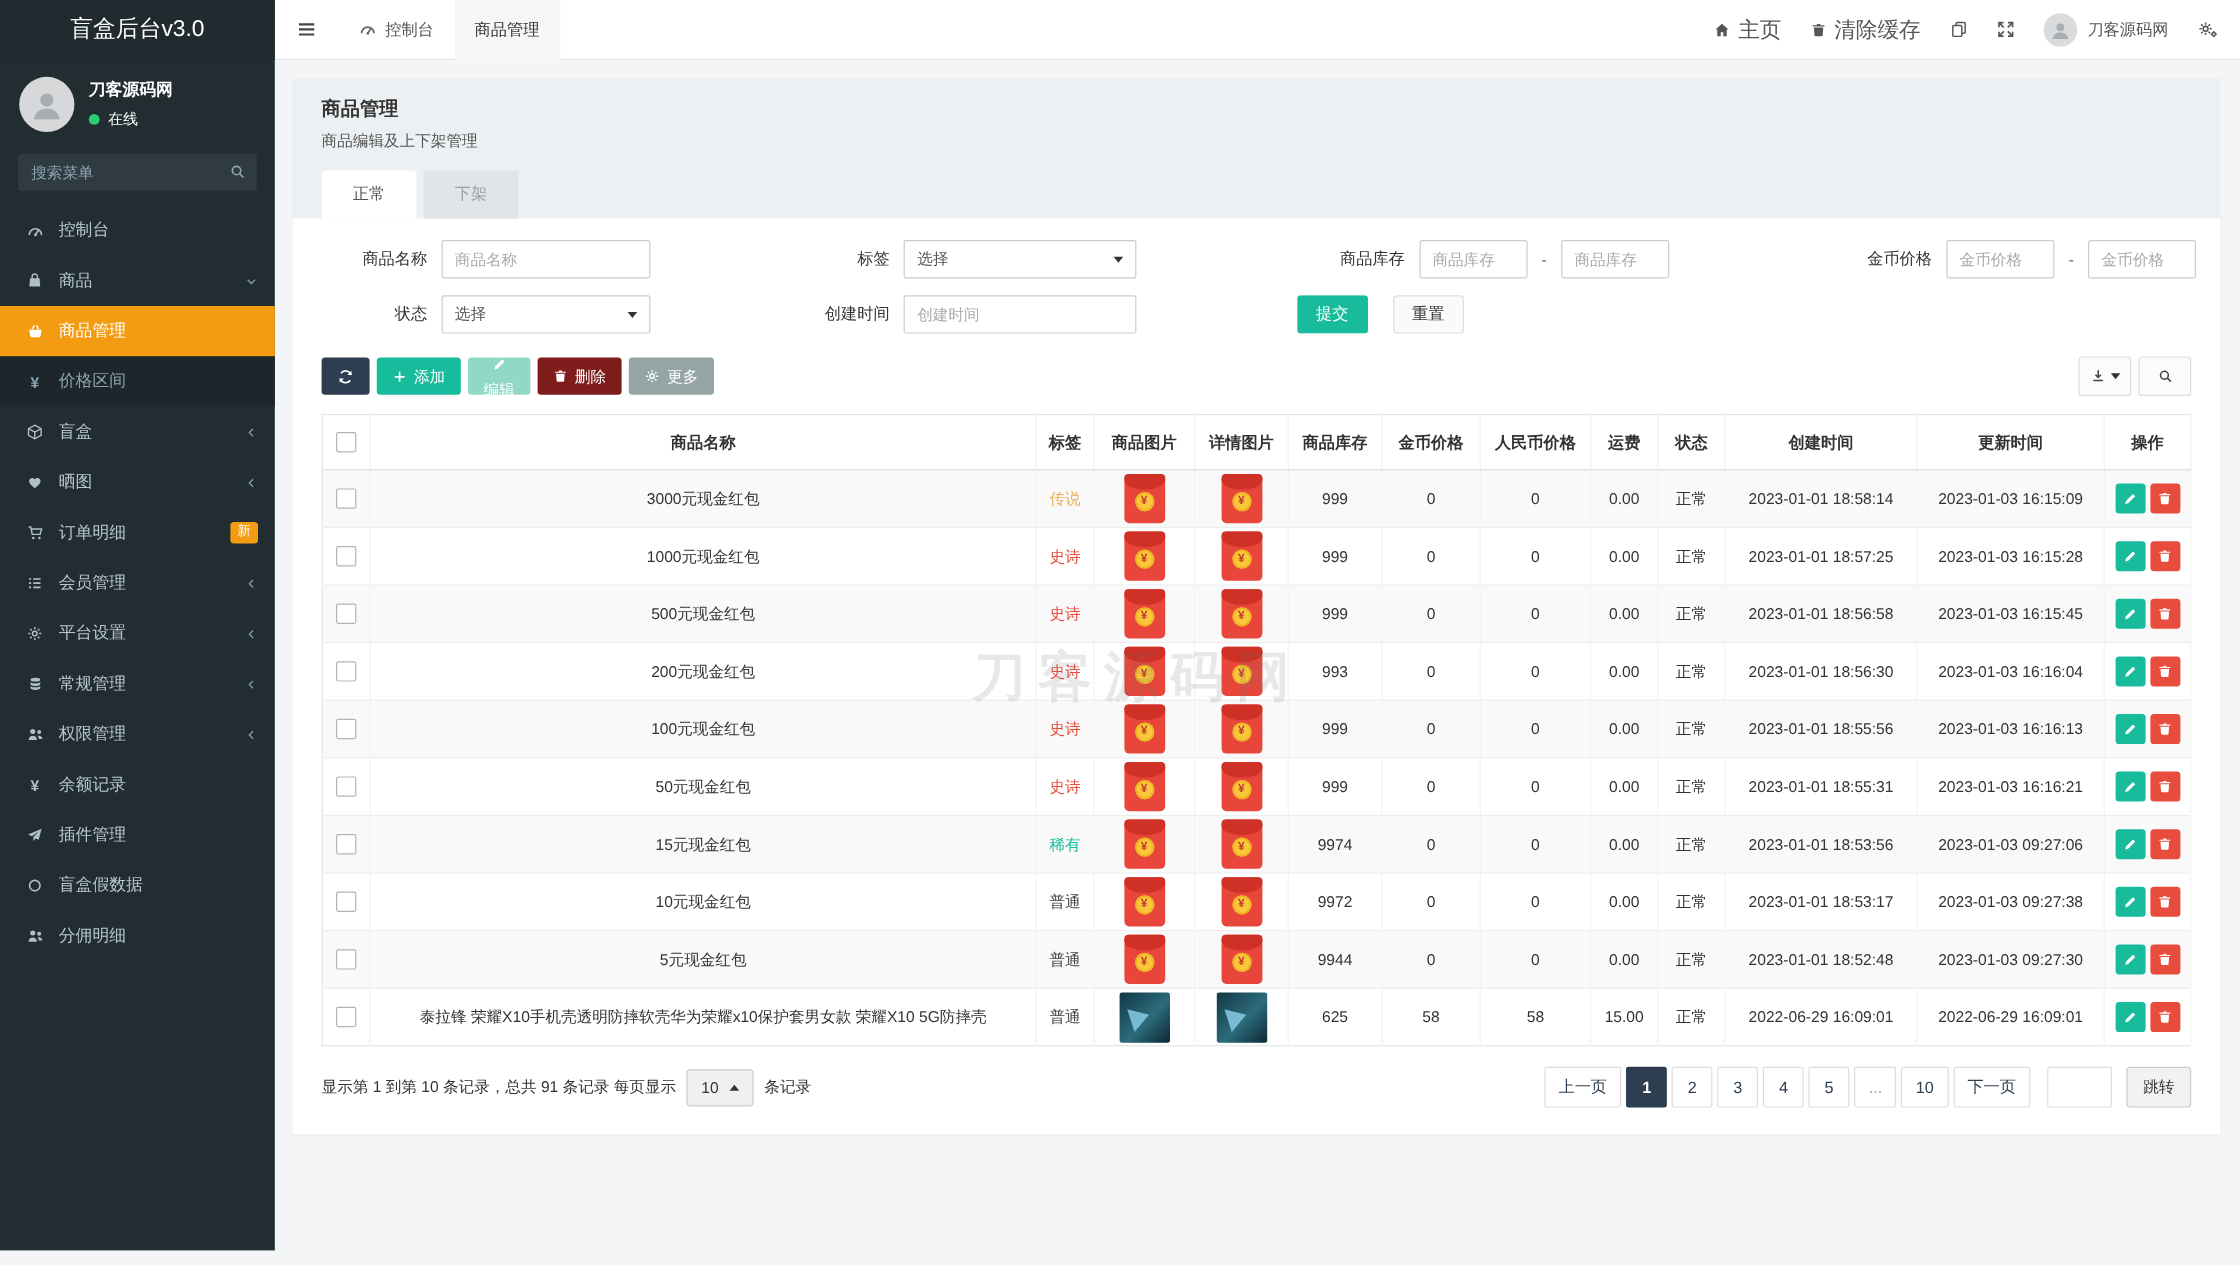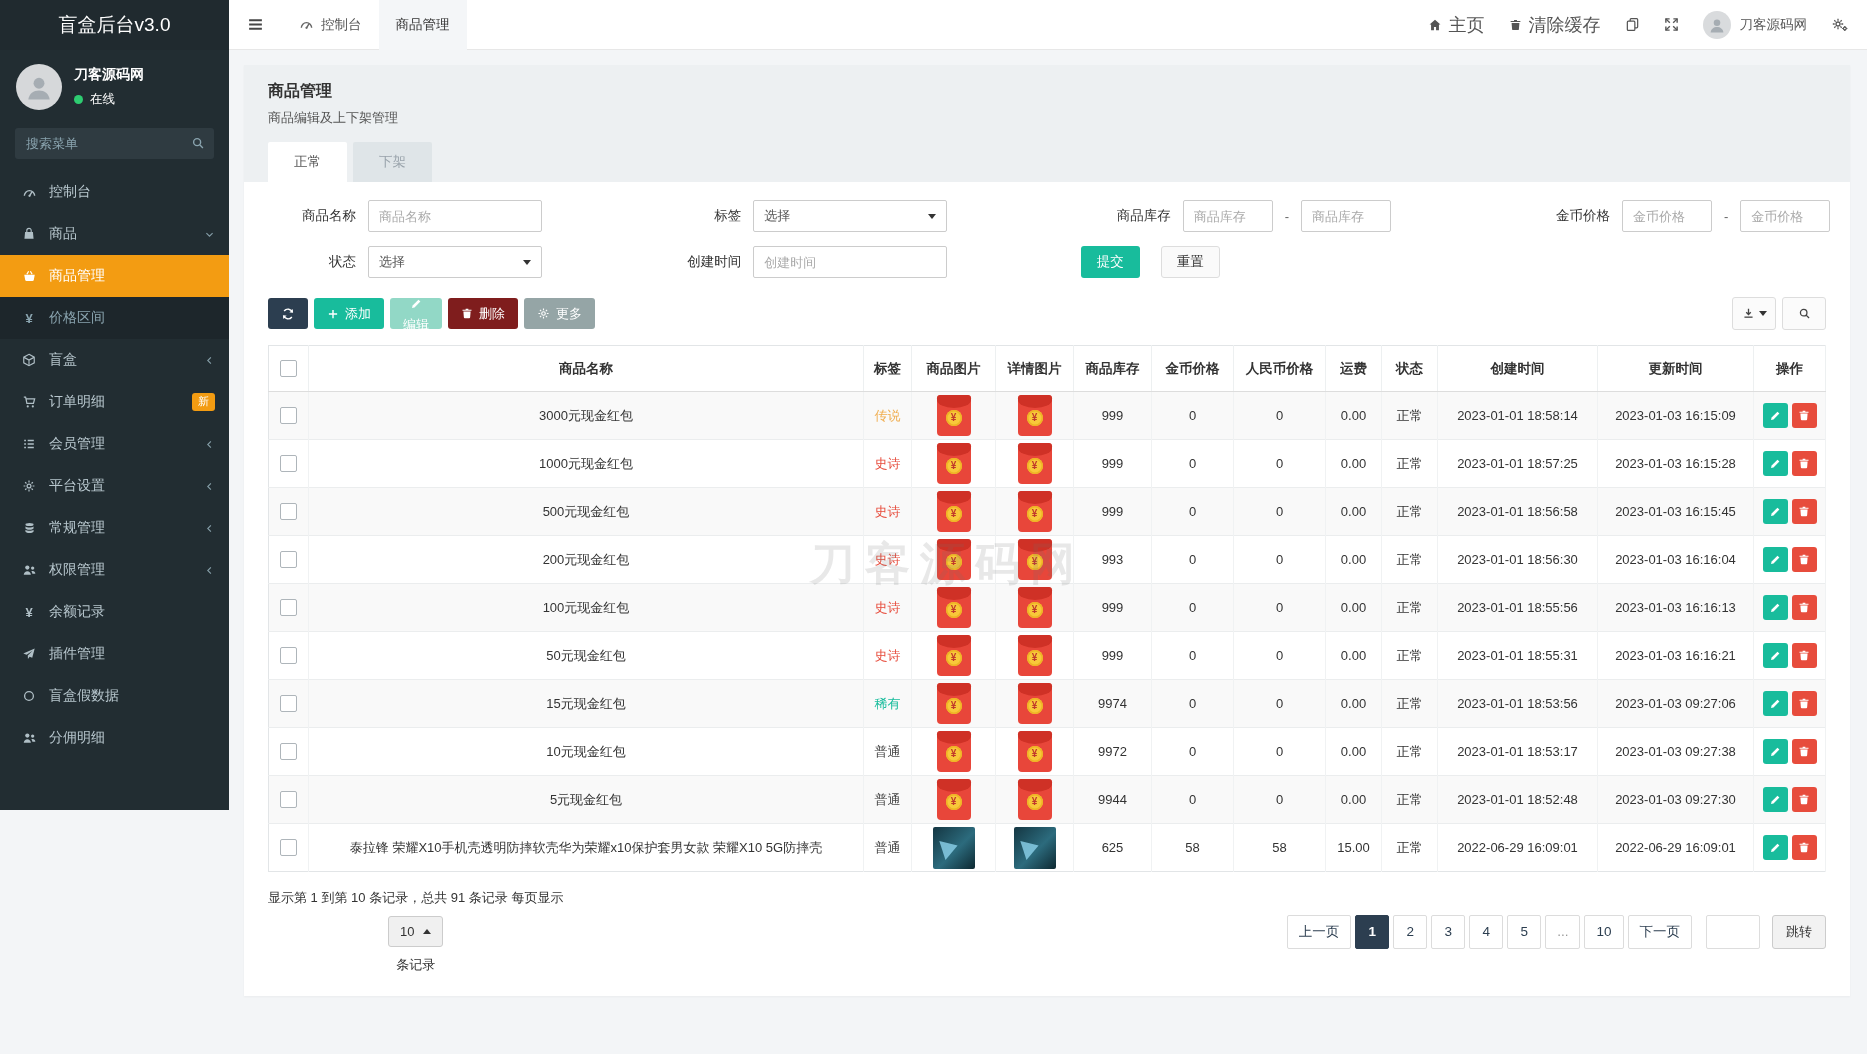--- a/index.html
+++ b/index.html
@@ -3,21 +3,21 @@
 <meta charset="utf-8">
 <style>
   html,body{margin:0;padding:0;}
   body{width:1867px;height:1054px;position:relative;overflow:hidden;
        font-family:"Liberation Sans","DejaVu Sans",sans-serif;background:#f3f5f7;color:#333;}
   .ic{display:inline-flex;align-items:center;justify-content:center;line-height:0;}
   .ic svg{display:block;}
   .yen{font-size:13px;font-weight:bold;line-height:1;}
 
   
-  .sidebar{position:absolute;left:0;top:0;width:229px;height:810px;background:#222d32;z-index:10;}
+  .sidebar{position:absolute;left:0;top:0;width:229px;height:1042px;background:#222d32;z-index:10;}
   .brand{height:50px;line-height:50px;text-align:center;color:#fff;font-size:19px;background:#202a2f;}
   .user-panel{display:flex;align-items:center;gap:12px;padding:14px 16px 8px;}
   .avatar{width:46px;height:46px;border-radius:50%;background:#d6d8da;display:flex;align-items:center;justify-content:center;color:#a6adb3;flex:none;overflow:hidden;}
   .user-name{font-size:14px;color:#fff;font-weight:bold;margin-bottom:7px;}
   .user-status{font-size:12.5px;color:#fff;display:flex;align-items:center;gap:7px;}
   .dot{width:9px;height:9px;border-radius:50%;background:#2ecc71;}
   .side-search{margin:10px 15px 12px;position:relative;}
   .side-search input{width:100%;height:31px;background:#2f3b41;border:none;border-radius:3px;color:#eee;
      padding:0 32px 0 11px;font-size:13px;box-sizing:border-box;outline:none;font-family:inherit;}
   .side-search input::placeholder{color:#8aa4af;}
@@ -117,21 +117,21 @@
      border-left:16px solid rgba(140,210,235,.8);transform:rotate(-18deg);}
   .op-btn{width:25px;height:25px;border-radius:3px;border:none;display:inline-flex;align-items:center;
      justify-content:center;color:#fff;cursor:pointer;margin:0 2px;vertical-align:middle;}
   .op-edit{background:#18bc9c;}
   .op-del{background:#e74c3c;}
   .watermark{position:absolute;left:566px;top:352px;font-size:45px;font-weight:bold;letter-spacing:10px;
      color:rgba(110,110,110,0.16);pointer-events:none;z-index:5;white-space:nowrap;}
 
   
   .pagebar{display:flex;align-items:center;justify-content:space-between;margin-top:17px;}
-  .pinfo{font-size:13px;color:#333;display:flex;align-items:center;gap:9px;flex-direction:column;}
+  .pinfo{font-size:13px;color:#333;display:flex;align-items:center;gap:9px;}
   .psize{display:flex;align-items:center;gap:9px;border:1px solid #ccc;background:#f0f0f0;border-radius:3px;
      padding:7px 11px;font-size:13px;color:#333;cursor:pointer;}
   .pages{display:flex;align-items:center;gap:4px;}
   .pg{min-width:34px;height:34px;padding:0 11px;border:1px solid #dcdcdc;background:#fff;color:#2c3e50;
      font-size:13.5px;display:flex;align-items:center;justify-content:center;border-radius:2px;cursor:pointer;box-sizing:border-box;}
   .pg.active{background:#2c3e50;border-color:#2c3e50;color:#fff;font-weight:bold;}
   .pg.ellipsis{color:#999;}
   .jump-input{width:54px;height:34px;border:1px solid #ddd;border-radius:2px;margin-left:10px;box-sizing:border-box;outline:none;padding:0 6px;font-family:inherit;}
   .jump-btn{height:34px;padding:0 13px;border:1px solid #ccc;background:#f2f2f2;border-radius:3px;
      font-size:13px;color:#333;margin-left:8px;cursor:pointer;font-family:inherit;}
@@ -210,20 +210,33 @@
           <span class="lbl">价格区间</span>
         </div>
         <div class="side-item">
           <span class="ic ">
             <svg width="14" height="14" viewBox="0 0 16 16">
               <path d="M8 1.5L14 4.8v6.4L8 14.5 2 11.2V4.8L8 1.5z" fill="none" stroke="currentColor" stroke-width="1.3"></path>
               <path d="M2.3 5L8 8l5.7-3M8 8v6" fill="none" stroke="currentColor" stroke-width="1.3"></path>
             </svg>
           </span>
           <span class="lbl">盲盒</span>
+          <span class="ic chev">
+            <svg width="11" height="11" viewBox="0 0 16 16">
+              <path d="M10 3.5L5.5 8l4.5 4.5" fill="none" stroke="currentColor" stroke-width="1.6"></path>
+            </svg>
+          </span>
+        </div>
+        <div class="side-item">
+          <span class="ic ">
+            <svg width="14" height="14" viewBox="0 0 16 16">
+              <path d="M8 13.5C4.7 11.2 2.5 9 2.5 6.7 2.5 5 3.8 3.7 5.4 3.7c1 0 1.9.5 2.6 1.4.7-.9 1.6-1.4 2.6-1.4 1.6 0 2.9 1.3 2.9 3 0 2.3-2.2 4.5-5.5 6.8z" fill="currentColor"></path>
+            </svg>
+          </span>
+          <span class="lbl">晒图</span>
           <span class="ic chev">
             <svg width="11" height="11" viewBox="0 0 16 16">
               <path d="M10 3.5L5.5 8l4.5 4.5" fill="none" stroke="currentColor" stroke-width="1.6"></path>
             </svg>
           </span>
         </div>
         <div class="side-item">
           <span class="ic ">
             <svg width="15" height="14" viewBox="0 0 16 16">
               <path d="M1.5 2.5h2l.5 1.8L5 9.5h7.5l1.4-5.2H4" fill="none" stroke="currentColor" stroke-width="1.4"></path>

